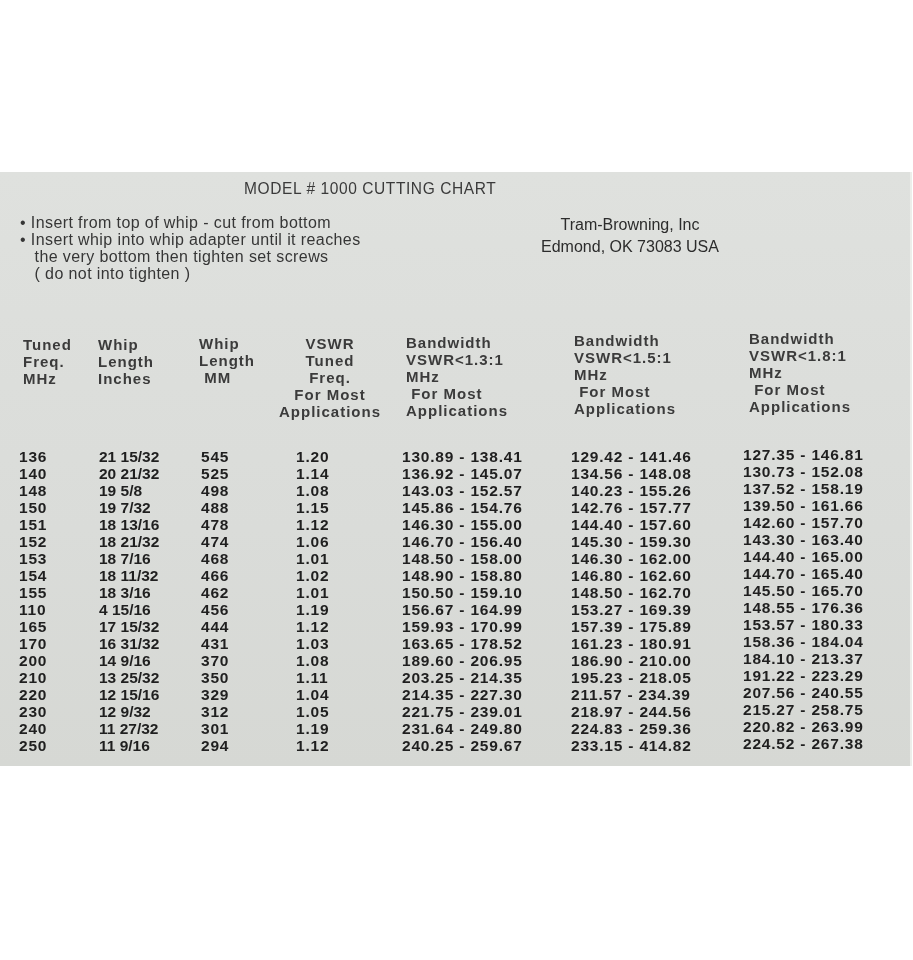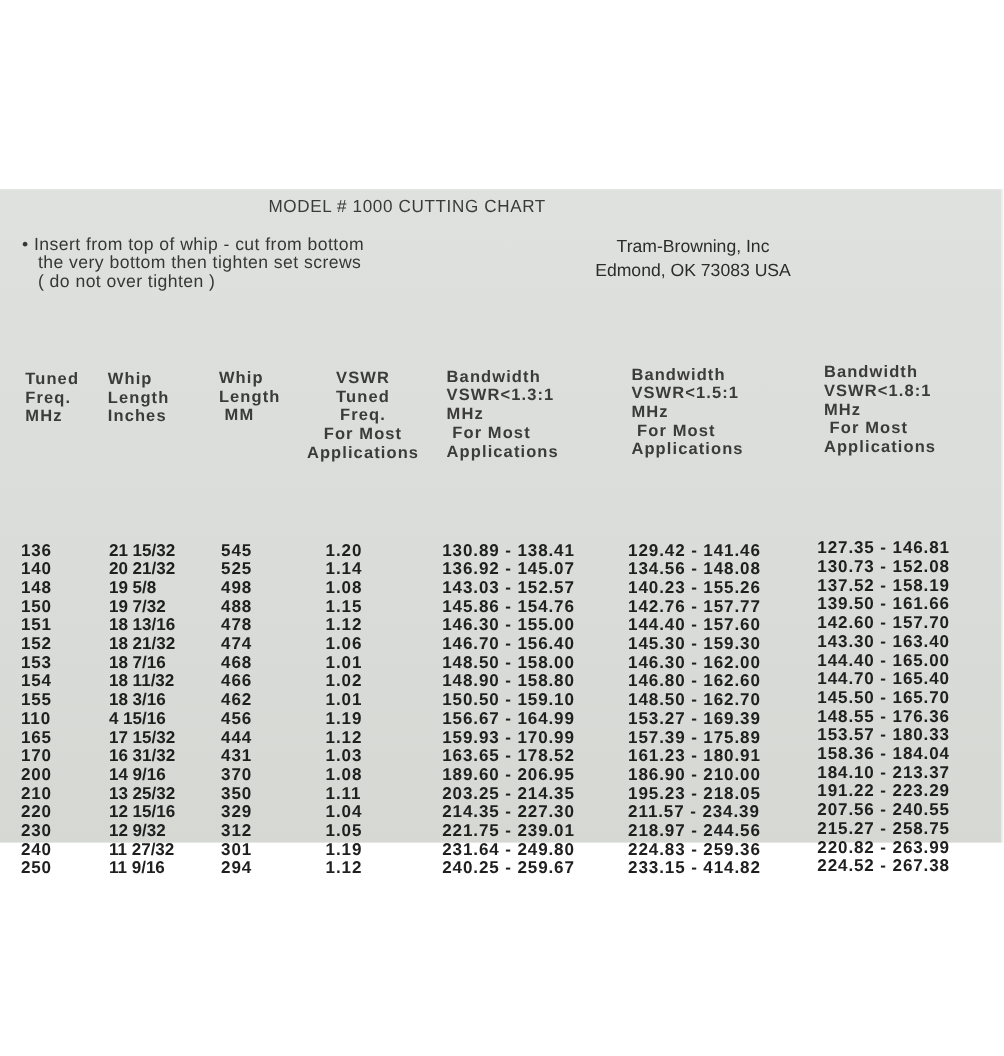--- a/index.html
+++ b/index.html
@@ -28,41 +28,42 @@
       position: absolute; left: 505px; top: 42px; width: 250px;
       text-align: center; font-size: 16px; line-height: 22px; color: #2c2c2c;
     }
     .hdr {
       position: absolute; top: 160px;
       font-weight: bold; font-size: 15px; line-height: 17px; letter-spacing: 1px;
       color: #3b3b3b; white-space: pre;
     }
     .row {
       position: absolute; left: 0; width: 910px; height: 17px;
-      font-weight: bold; font-size: 15.5px; letter-spacing: 0.8px; color: #1f1f1f; margin-top: 44px;
+      font-weight: bold; font-size: 15.5px; letter-spacing: 0.8px; color: #1f1f1f;
     }
     .row span { position: absolute; top: 0; white-space: pre; }
     .c0 { left: 19px; }
     .c1 { left: 99px; letter-spacing: 0 !important; }
     .c2 { left: 201px; }
     .c3 { left: 296px; }
     .c4 { left: 402px; }
     .c5 { left: 571px; }
     .c6 { left: 743px; }
   </style>
 </head>
 <body>
 
 <div class="card">
   <div class="title">MODEL # 1000 CUTTING CHART</div>
 
   <div class="notes">
     <div class="n">• Insert from top of whip - cut from bottom</div>
+    <div class="n">• Insert whip into whip adapter until it reaches</div>
     <div class="n">   the very bottom then tighten set screws</div>
-    <div class="n">   ( do not over tighten )</div>
+    <div class="n">   ( do not into tighten )</div>
   </div>
 
   <div class="company">
     <div>Tram-Browning, Inc</div>
     <div>Edmond, OK 73083 USA</div>
   </div>
 
   <div>
     <div class="hdr" style="left:23px;top:164px;">Tuned
 Freq.

